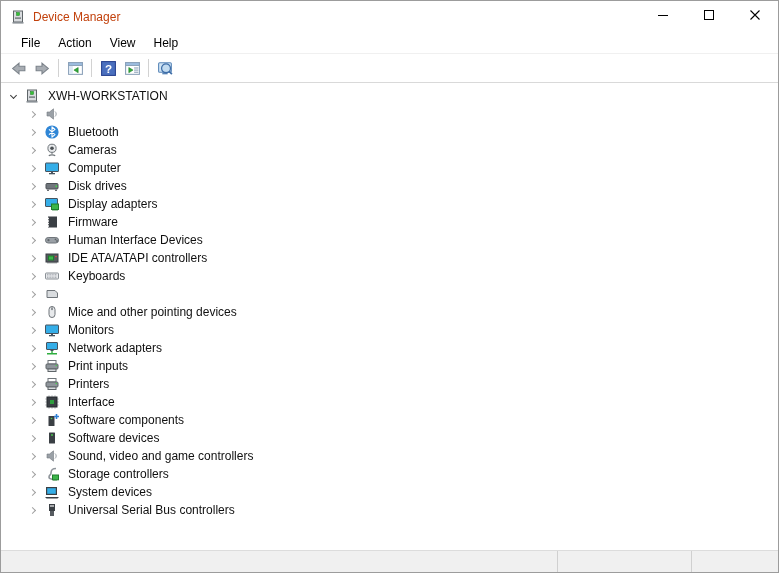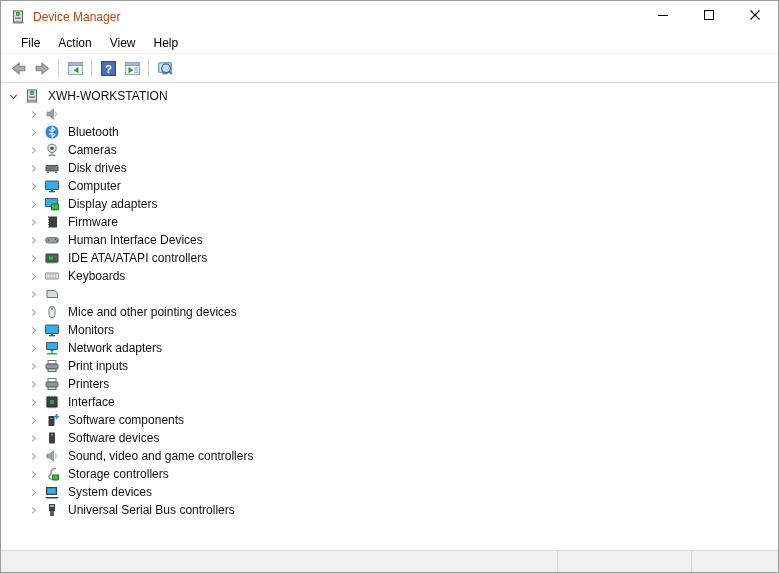--- a/index.html
+++ b/index.html
@@ -194,40 +194,40 @@
           </svg>
         </span>
     <span class="tree-label">Cameras</span>
   </div>
       <div class="tree-row child">
     <span class="chev">
           <span class="chev-glyph"></span>
         </span>
     <span class="ticon">
           <svg viewBox="0 0 16 16">
+            <rect x="1.5" y="3" width="13" height="8.5" rx="0.5" fill="#35aee8" stroke="#46535f"></rect>
+            <rect x="7" y="11.5" width="2" height="1.5" fill="#46535f"></rect>
+            <rect x="5" y="13" width="6" height="1.3" fill="#46535f"></rect>
+          </svg>
+        </span>
+    <span class="tree-label">Computer</span>
+  </div>
+      <div class="tree-row child">
+    <span class="chev">
+          <span class="chev-glyph"></span>
+        </span>
+    <span class="ticon">
+          <svg viewBox="0 0 16 16">
             <rect x="2" y="5.5" width="12" height="5.5" rx="1" fill="#70767c" stroke="#4a4f54"></rect>
             <circle cx="12.3" cy="8.3" r="1" fill="#49d04c"></circle>
             <rect x="3" y="11.8" width="2" height="1" fill="#4a4f54"></rect>
             <rect x="11" y="11.8" width="2" height="1" fill="#4a4f54"></rect>
           </svg>
         </span>
     <span class="tree-label">Disk drives</span>
-  </div>
-      <div class="tree-row child">
-    <span class="chev">
-          <span class="chev-glyph"></span>
-        </span>
-    <span class="ticon">
-          <svg viewBox="0 0 16 16">
-            <rect x="1.5" y="3" width="13" height="8.5" rx="0.5" fill="#35aee8" stroke="#46535f"></rect>
-            <rect x="7" y="11.5" width="2" height="1.5" fill="#46535f"></rect>
-            <rect x="5" y="13" width="6" height="1.3" fill="#46535f"></rect>
-          </svg>
-        </span>
-    <span class="tree-label">Computer</span>
   </div>
       <div class="tree-row child">
     <span class="chev">
           <span class="chev-glyph"></span>
         </span>
     <span class="ticon">
           <svg viewBox="0 0 16 16">
             <rect x="1.5" y="2.5" width="12" height="8" rx="0.5" fill="#35aee8" stroke="#46535f"></rect>
             <rect x="7.5" y="8" width="7" height="5.5" fill="#3cb54a" stroke="#1f7d2c"></rect>
             <path d="M9 13.5 L9 15 M11 13.5 L11 15 M13 13.5 L13 15" stroke="#1f7d2c" stroke-width="0.8"></path>

